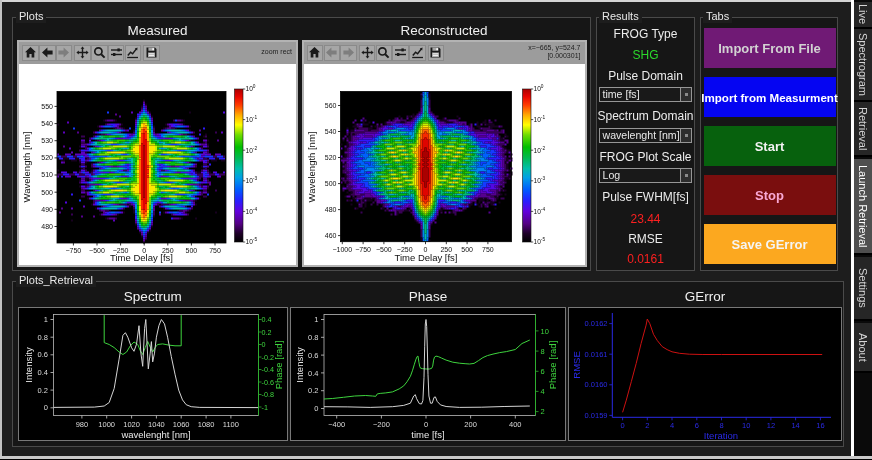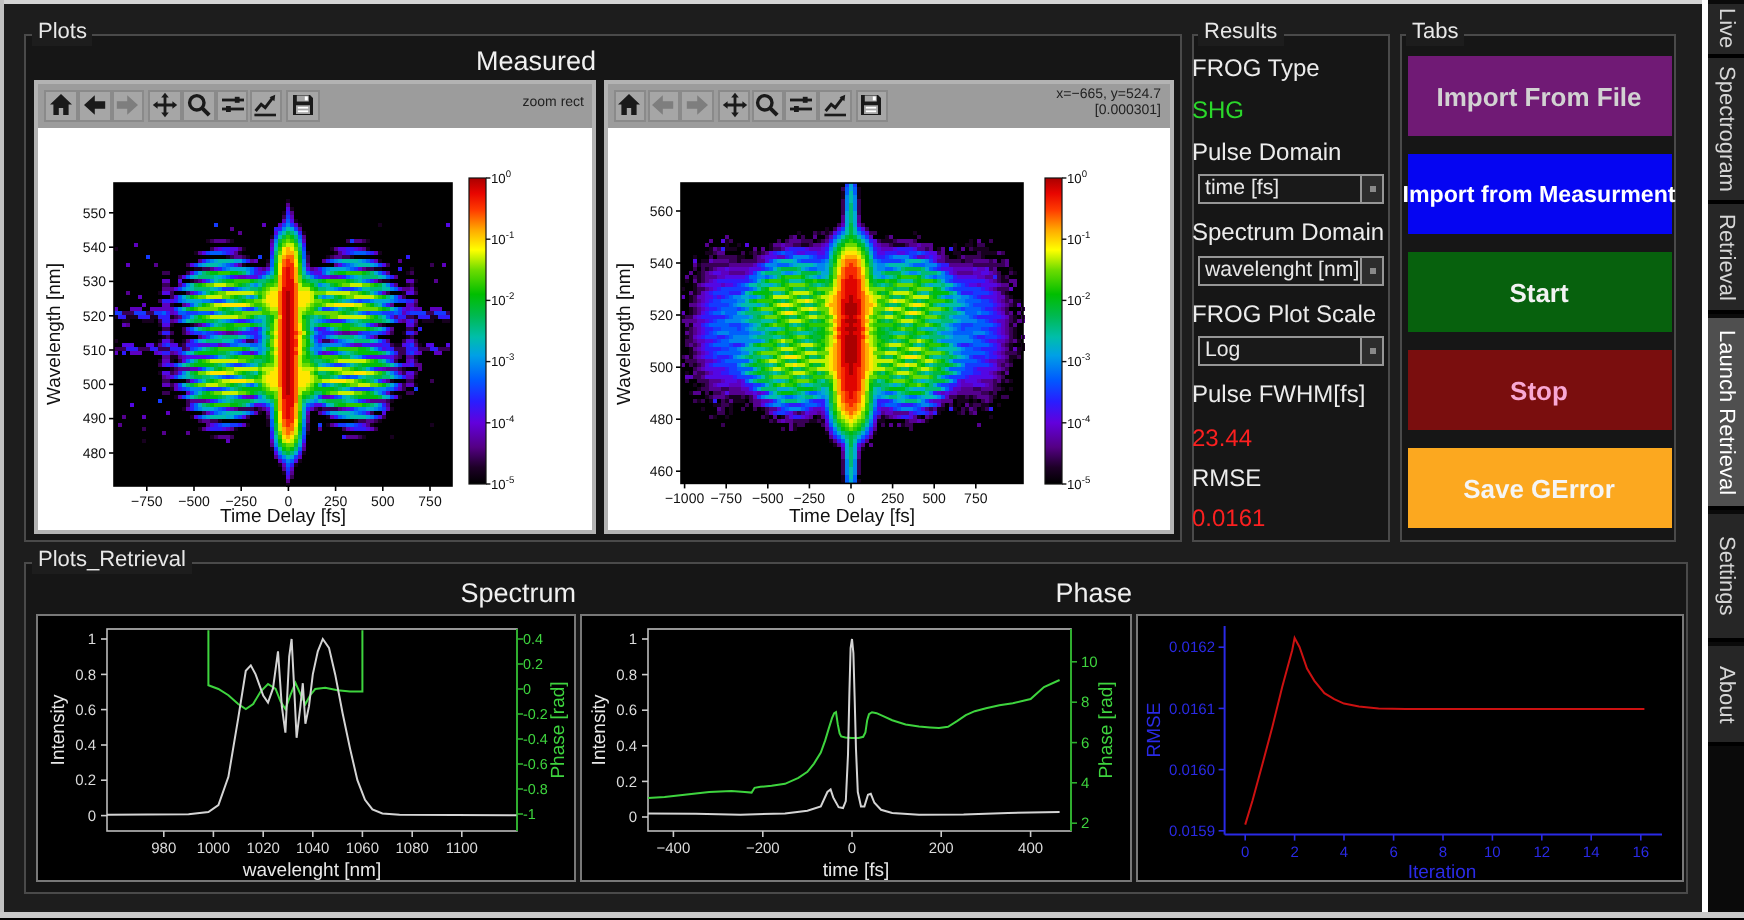--- a/index.html
+++ b/index.html
@@ -5,41 +5,42 @@
 html,body{width:872px;height:460px;background:#000;font-family:"Liberation Sans",sans-serif;overflow:hidden}
 #root{position:relative;width:872px;height:460px;background:#000}
 #win{position:absolute;left:0;top:0;width:851px;height:456px;background:#1d1d1d}
 #topline{position:absolute;left:0;top:0;width:851px;height:2px;background:#d4d4d4;z-index:5}
 #leftline{position:absolute;left:0;top:0;width:2px;height:456px;background:#c2c2c2;z-index:5}
 #rsep{position:absolute;left:851px;top:0;width:2.5px;height:456px;background:#fff}
 #strip{position:absolute;left:853.5px;top:0;width:18.5px;height:456px;background:#0a0a0a}
 #botline{position:absolute;left:0;top:456px;width:872px;height:2.5px;background:#c9c9c9}
 .grp{position:absolute;border:1px solid #4a4a4a;background:#161616}
 .glbl{position:absolute;font-size:11px;color:#e8e8e8;background:#1d1d1d;padding:0 3px;line-height:13px}
-.ptitle{position:absolute;font-size:13.5px;color:#f0f0f0;text-align:right}
+.ptitle{position:absolute;font-size:13.5px;color:#f0f0f0;text-align:center}
 .figframe{position:absolute;border:2px solid #b3b3b3;background:#fff}
 .tbar{position:absolute;left:0;top:0;right:0;height:22px;background:#9c9c9c}
 .tbtn{position:absolute;top:2.7px;width:16.5px;height:16.5px;background:#a6a6a6;border:1px solid #8a8a8a;display:flex;align-items:center;justify-content:center}
 .tmsg{position:absolute;right:4px;font-size:7px;line-height:8px;color:#222}
 .combo{position:absolute;left:598.5px;width:93.5px;height:15px;background:#191919;border:1px solid #969696;color:#e8e8e8;font-size:10.6px;line-height:13px;padding-left:3px;white-space:nowrap}
 .combo .btn{position:absolute;right:0;top:0;width:11px;height:13px;background:#2d2d2d;border-left:1px solid #969696}
 .combo .btn:after{content:"";position:absolute;left:3.5px;top:5px;width:3px;height:3px;background:#8a8a8a}
-.rlbl{position:absolute;left:596px;width:99px;font-size:12px;color:#ececec}
+.rlbl{position:absolute;left:596px;width:99px;text-align:center;font-size:12px;color:#ececec}
 .bigbtn{position:absolute;left:703.5px;width:132px;height:40px;text-align:center;font-weight:bold;font-size:13px;display:flex;align-items:center;justify-content:center}
 .vtab{position:absolute;left:0;width:18.5px;background:#262626;color:#d6d6d6;font-size:11px;writing-mode:vertical-rl;text-align:center;display:flex;align-items:center;justify-content:center;border-bottom:2px solid #000}
 .vtab.sel{background:#4f4f4f;color:#fff}
 .panel{position:absolute;border:1px solid #787878;background:#000;height:134px;top:307px}
 </style></head>
 <body>
 <div id="root">
  <div id="win">
 
   <div class="grp" style="left:12px;top:17px;width:579px;height:254px"></div>
   <div class="glbl" style="left:16px;top:10px">Plots</div>
   <div class="ptitle" style="left:17px;top:23px;width:281px">Measured</div>
+  <div class="ptitle" style="left:301px;top:23px;width:286px">Reconstructed</div>
   <div class="figframe" style="left:17px;top:40px;width:281px;height:227px">
     <div class="tbar">
           <div class="tbtn" style="left:3.2px">
             <svg width="13" height="13" viewBox="0 0 13 13">
               <path fill="#1a1a1a" d="M6.5 1 L12 6.3 H10.3 V11.5 H7.6 V8 H5.4 V11.5 H2.7 V6.3 H1 Z"></path>
             </svg>
           </div>
           <div class="tbtn" style="left:20.0px">
             <svg width="13" height="13" viewBox="0 0 13 13">
               <path fill="#1a1a1a" d="M1 6.5 L6.4 1.6 V4.6 H11.6 V8.4 H6.4 V11.4 Z"></path>
@@ -346,20 +347,21 @@
   <div class="bigbtn" style="top:28px;background:#701a75;color:#d2d2d2">Import From File</div>
   <div class="bigbtn" style="top:77px;background:#0505f2;color:#fff;font-size:11.6px;white-space:nowrap">Import from Measurment</div>
   <div class="bigbtn" style="top:126px;background:#07610d;color:#f2f2f2">Start</div>
   <div class="bigbtn" style="top:175px;background:#7a0e0e;color:#f9a8d4">Stop</div>
   <div class="bigbtn" style="top:224px;background:#fca81f;color:#f5f5f5">Save GError</div>
 
   <div class="grp" style="left:12px;top:281px;width:832px;height:166px"></div>
   <div class="glbl" style="left:16px;top:274px">Plots_Retrieval</div>
   <div class="ptitle" style="left:17.5px;top:289px;width:270.5px">Spectrum</div>
   <div class="ptitle" style="left:290px;top:289px;width:276px">Phase</div>
+  <div class="ptitle" style="left:568px;top:289px;width:274px">GError</div>
   <div class="panel" style="left:17.5px;width:270.5px"><svg width="270" height="134" font-family="Liberation Sans, sans-serif">
           <rect x="34.5" y="6.5" width="205" height="101" fill="#000" stroke="#bbb" stroke-width="0.8"></rect>
           <line x1="239.5" y1="6.5" x2="239.5" y2="107.5" stroke="#2fae2f" stroke-width="1"></line>
           <line x1="31.5" y1="11.5" x2="34.5" y2="11.5" stroke="#ccc" stroke-width="0.8"></line>
           <text x="29" y="14.1" font-size="7.5" fill="#dcdcdc" text-anchor="end">1</text>
           <line x1="31.5" y1="29.2" x2="34.5" y2="29.2" stroke="#ccc" stroke-width="0.8"></line>
           <text x="29" y="31.8" font-size="7.5" fill="#dcdcdc" text-anchor="end">0.8</text>
           <line x1="31.5" y1="46.8" x2="34.5" y2="46.8" stroke="#ccc" stroke-width="0.8"></line>
           <text x="29" y="49.4" font-size="7.5" fill="#dcdcdc" text-anchor="end">0.6</text>
           <line x1="31.5" y1="64.5" x2="34.5" y2="64.5" stroke="#ccc" stroke-width="0.8"></line>

